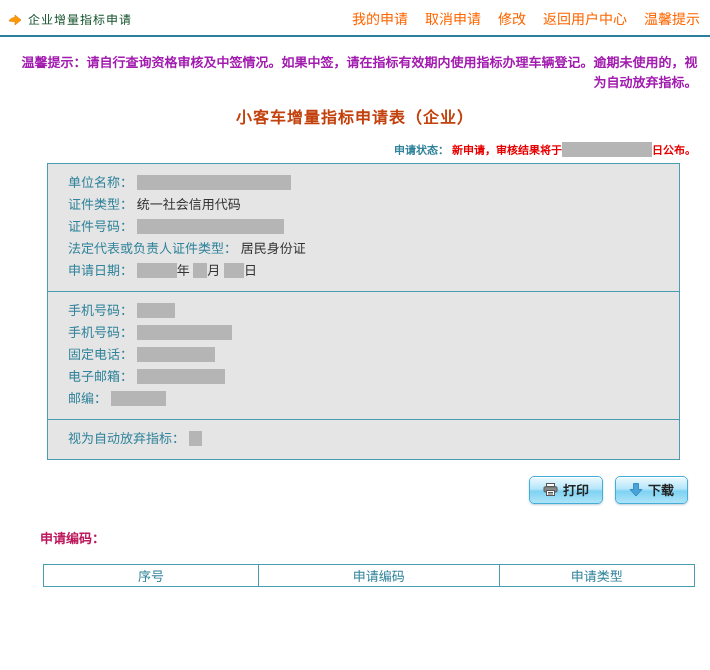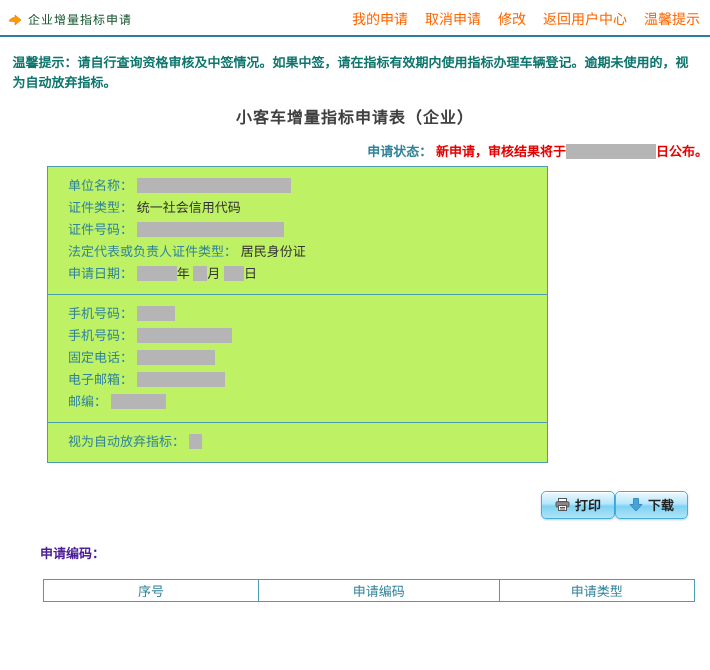--- a/index.html
+++ b/index.html
@@ -9,55 +9,55 @@
   
   .topbar { display:flex; align-items:center; justify-content:space-between;
             padding:8px 10px 7px 8px; border-bottom:2px solid #2d7f9e; }
   .topbar-left { display:flex; align-items:center; gap:6px; }
   .arrow-icon { width:14px; height:12px; display:inline-block; }
   .topbar-title { font-size:12px; font-weight:normal; color:#14532d; letter-spacing:1px; }
   .topbar-nav { display:flex; gap:17px; }
   .topbar-nav a { color:#ff6600; font-size:14px; text-decoration:none; cursor:pointer; }
 
   
-  .notice { margin:16px auto 0; width:685px; text-align:left; color:#0f766e;
+  .notice { margin:16px auto 0; width:685px; text-align:right; color:#a21caf;
             font-size:13px; font-weight:bold; line-height:1.55; }
-  .page-title { margin-top:11px; text-align:center; font-size:16px; font-weight:bold; color:#404040; letter-spacing:1px; }
+  .page-title { margin-top:11px; text-align:center; font-size:16px; font-weight:bold; color:#c2410c; letter-spacing:1px; }
 
   
-  .status-line { margin-top:13px; text-align:right; padding-right:2px; font-size:13px; font-weight:bold; }
+  .status-line { margin-top:13px; text-align:right; padding-right:14px; font-size:11px; font-weight:bold; }
   .status-label { color:#31849b; }
   .status-red { color:#e60000; }
 
   
-  .form-box { margin:6px 30px 0 47px; width:501px; border:1px solid #4a9cb0; background:#bef264; }
+  .form-box { margin:6px 30px 0 47px; width:633px; border:1px solid #4a9cb0; background:#e5e5e5; }
   .form-section { padding:8px 0 9px; border-bottom:1px solid #4a9cb0; }
   .form-section:last-child { border-bottom:none; }
   .form-row { padding:3px 20px; font-size:13px; line-height:16px; white-space:nowrap; }
   .lbl { color:#31849b; }
   .val { color:#333; }
   .redact { display:inline-block; height:15px; background:#b5b5b5; vertical-align:-3px; }
   .r-status { width:90px; }
   .w154{width:154px}.w147{width:147px}.w50{width:50px}.w130{width:130px}
   .w40{width:40px}.w14{width:14px}.w20{width:20px}
   .w38{width:38px}.w95{width:95px}.w78{width:78px}.w88{width:88px}
   .w32{width:32px}.w55{width:55px}.w13{width:13px}
   .date-unit { color:#333; }
 
   
-  .actions { margin:28px 22px 0 0; display:flex; justify-content:flex-end; gap:0; }
+  .actions { margin:16px 22px 0 0; display:flex; justify-content:flex-end; gap:12px; }
   .btn { display:inline-flex; align-items:center; gap:5px; cursor:pointer;
          padding:3px 13px 4px; font-size:13px; font-weight:bold; color:#222;
          border:1px solid #45aed8; border-radius:5px;
          background:linear-gradient(#eef9ff 0%, #b5e6fa 45%, #7fd2f2 55%, #aee4f9 100%);
          box-shadow:0 1px 2px rgba(0,60,100,.25), inset 0 1px 0 #fff; }
   .btn svg { display:block; }
 
   
-  .codes-heading { margin:24px 0 0 40px; font-size:13px; font-weight:bold; color:#4c1d95; }
+  .codes-heading { margin:24px 0 0 40px; font-size:13px; font-weight:bold; color:#be185d; }
   .codes-table { margin:17px 0 0 43px; width:652px; border-collapse:collapse; font-size:13px; color:#31849b; }
   .codes-table th, .codes-table td { border:1px solid #4a9cb0; text-align:center;
         height:22px; font-weight:normal; padding:1px 4px; }
   .codes-table col.c1{width:33%} .codes-table col.c2{width:37%} .codes-table col.c3{width:30%}
 </style>
 </head>
 <body>
 
 <div class="topbar">
   <div class="topbar-left">

